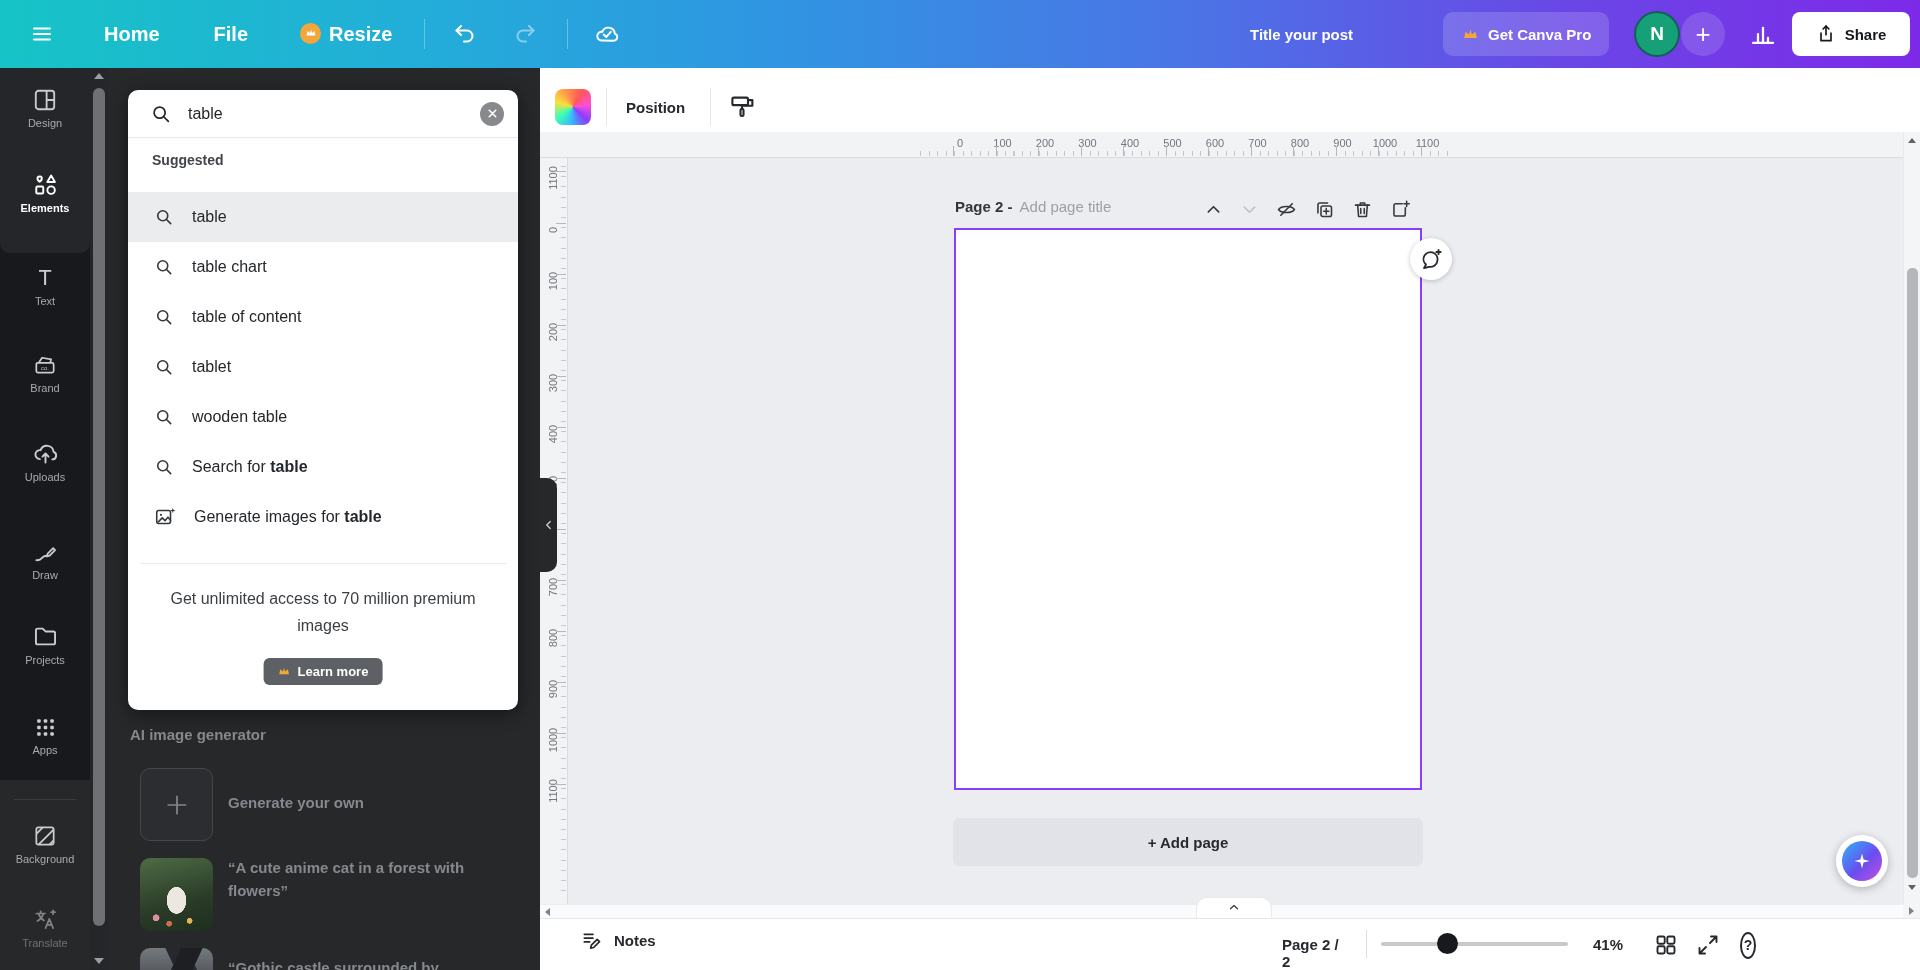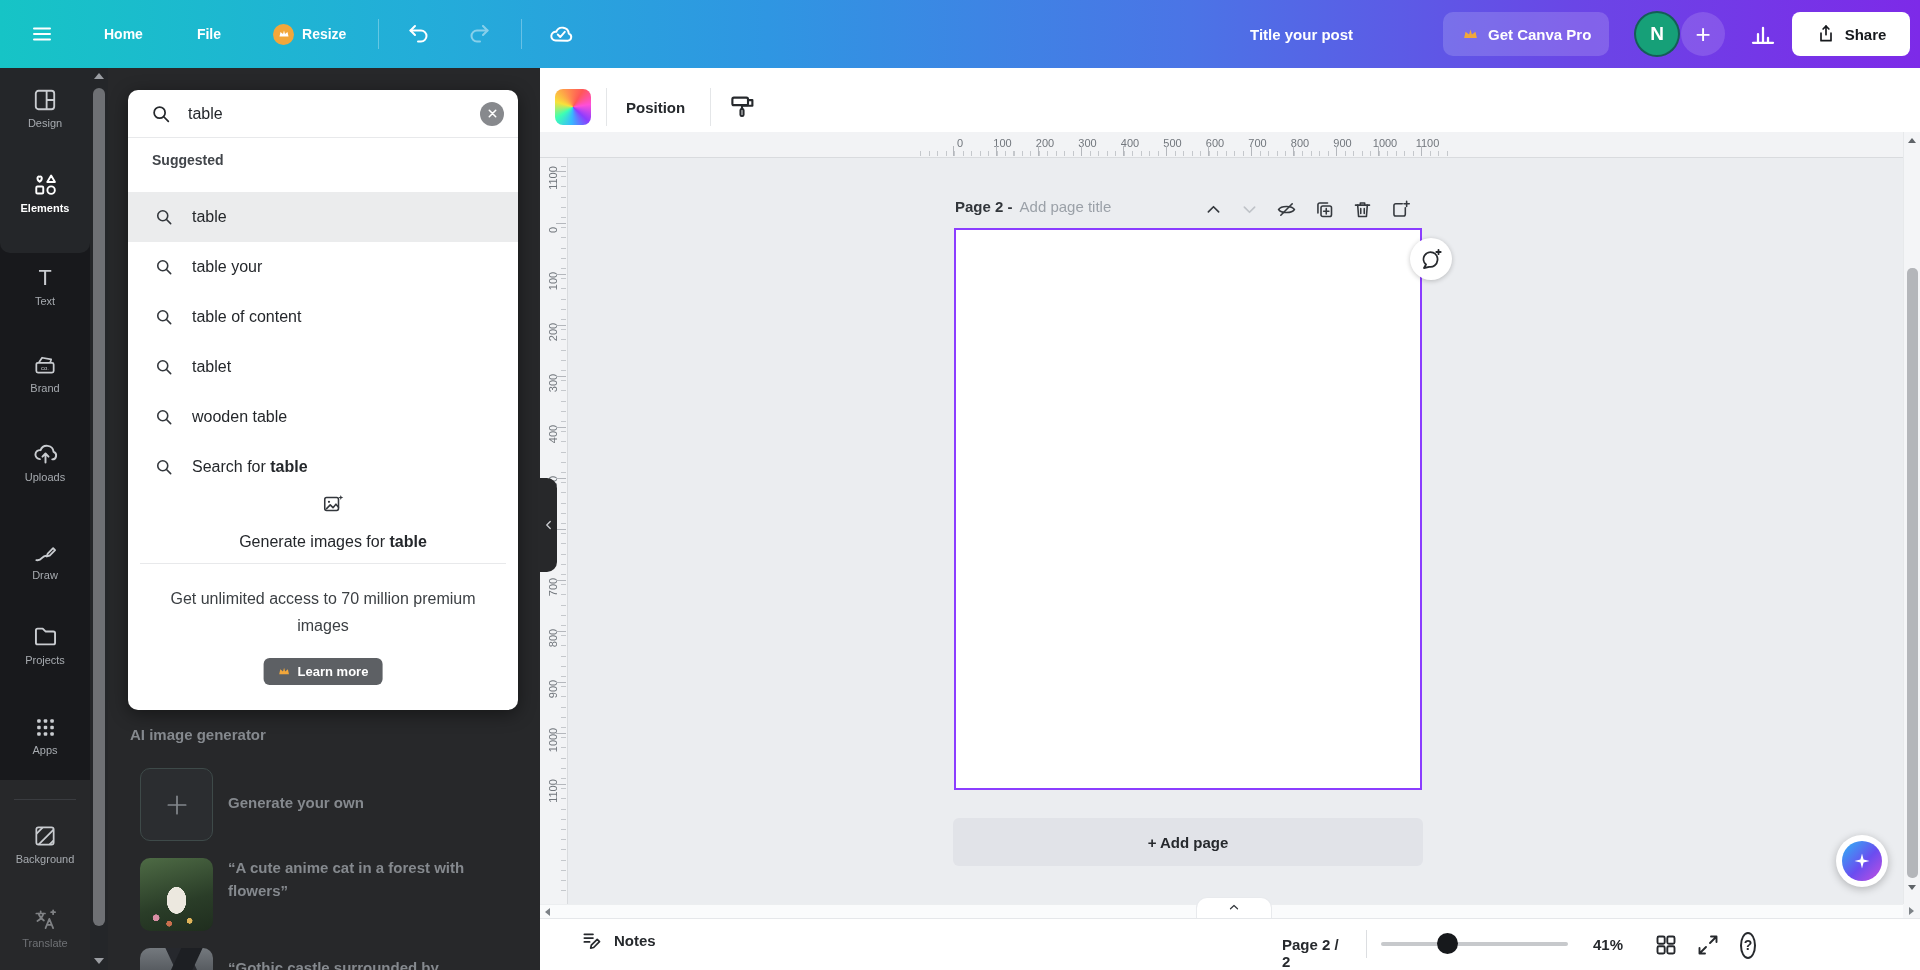--- a/index.html
+++ b/index.html
@@ -4,21 +4,21 @@
 <style>
   html,body{margin:0;padding:0;background:#111;}
   *{box-sizing:border-box;font-family:"Liberation Sans",sans-serif;}
   .app{position:relative;width:1920px;height:970px;overflow:hidden;background:#27282a;}
   svg{display:block;}
 
   
   .topbar{position:absolute;left:0;top:0;width:1920px;height:68px;
     background:linear-gradient(90deg,#16c4c6 0%,#23add9 22%,#2f96e2 40%,#4b74e6 62%,#6a46e6 82%,#7d2ae8 100%);
     display:flex;align-items:center;color:#fff;}
-  .tb-btn{display:flex;align-items:center;gap:8px;color:#fff;font-size:14px;font-weight:700;background:none;border:none;cursor:pointer;}
+  .tb-btn{display:flex;align-items:flex-start;gap:8px;color:#fff;font-size:20px;font-weight:700;background:none;border:none;cursor:pointer;}
   .tb-divider{width:1px;height:30px;background:rgba(255,255,255,.3);}
   .crown-badge{width:21px;height:21px;border-radius:50%;background:#f2a73b;display:flex;align-items:center;justify-content:center;}
   .pro-btn{position:absolute;left:1443px;top:12px;height:44px;padding:0 18px;border-radius:10px;background:rgba(255,255,255,.16);
     display:flex;align-items:center;gap:9px;color:#fff;font-size:15px;font-weight:700;border:none;cursor:pointer;}
   .avatar{position:absolute;left:1634px;top:11px;width:46px;height:46px;border-radius:50%;background:#16a078;
     border:2px solid rgba(20,40,60,.55);color:#fff;font-size:19px;font-weight:700;display:flex;align-items:center;justify-content:center;}
   .plus-btn{position:absolute;left:1681px;top:12px;width:44px;height:44px;border-radius:50%;background:rgba(255,255,255,.14);
     color:#fff;font-size:26px;font-weight:400;border:none;display:flex;align-items:center;justify-content:center;cursor:pointer;}
   .share-btn{position:absolute;left:1792px;top:12px;width:118px;height:44px;border-radius:8px;background:#fff;border:none;
     display:flex;align-items:center;justify-content:center;gap:9px;color:#16191d;font-size:15px;font-weight:700;cursor:pointer;}
@@ -399,21 +399,21 @@
         </span>
       <span>table</span>
     </button>
     <button class="srow" style="top:152px;">
       <span>
           <svg width="20" height="20" viewBox="0 0 24 24" fill="none" stroke="#33373c" stroke-width="1.9" stroke-linecap="round">
             <circle cx="10.5" cy="10.5" r="6"></circle>
             <path d="M15 15l5 5"></path>
           </svg>
         </span>
-      <span>table your</span>
+      <span>table chart</span>
     </button>
     <button class="srow" style="top:202px;">
       <span>
           <svg width="20" height="20" viewBox="0 0 24 24" fill="none" stroke="#33373c" stroke-width="1.9" stroke-linecap="round">
             <circle cx="10.5" cy="10.5" r="6"></circle>
             <path d="M15 15l5 5"></path>
           </svg>
         </span>
       <span>table of content</span>
     </button>
@@ -437,21 +437,21 @@
     </button>
     <button class="srow" style="top:352px;">
       <span>
           <svg width="20" height="20" viewBox="0 0 24 24" fill="none" stroke="#33373c" stroke-width="1.9" stroke-linecap="round">
             <circle cx="10.5" cy="10.5" r="6"></circle>
             <path d="M15 15l5 5"></path>
           </svg>
         </span>
       <span><span>Search for </span><b>table</b></span>
     </button>
-    <button class="srow" style="top:402px;flex-direction:column;">
+    <button class="srow" style="top:402px;">
       <span>
         <svg width="22" height="22" viewBox="0 0 24 24" fill="none" stroke="#33373c" stroke-width="1.7" stroke-linecap="round" stroke-linejoin="round">
           <rect x="3" y="5" width="15" height="14" rx="2"></rect>
             <circle cx="7.6" cy="9.6" r="1.2" fill="#33373c" stroke="none"></circle>
           <path d="M5 17l4-4 3 3 3.2-3.8 2.8 3.3"></path>
           <path d="M20.5 2.2l.7 2 2 .7-2 .7-.7 2-.7-2-2-.7 2-.7z" fill="#33373c" stroke="none"></path>
         </svg>
       </span>
       <span><span>Generate images for </span><b>table</b></span>
     </button>

